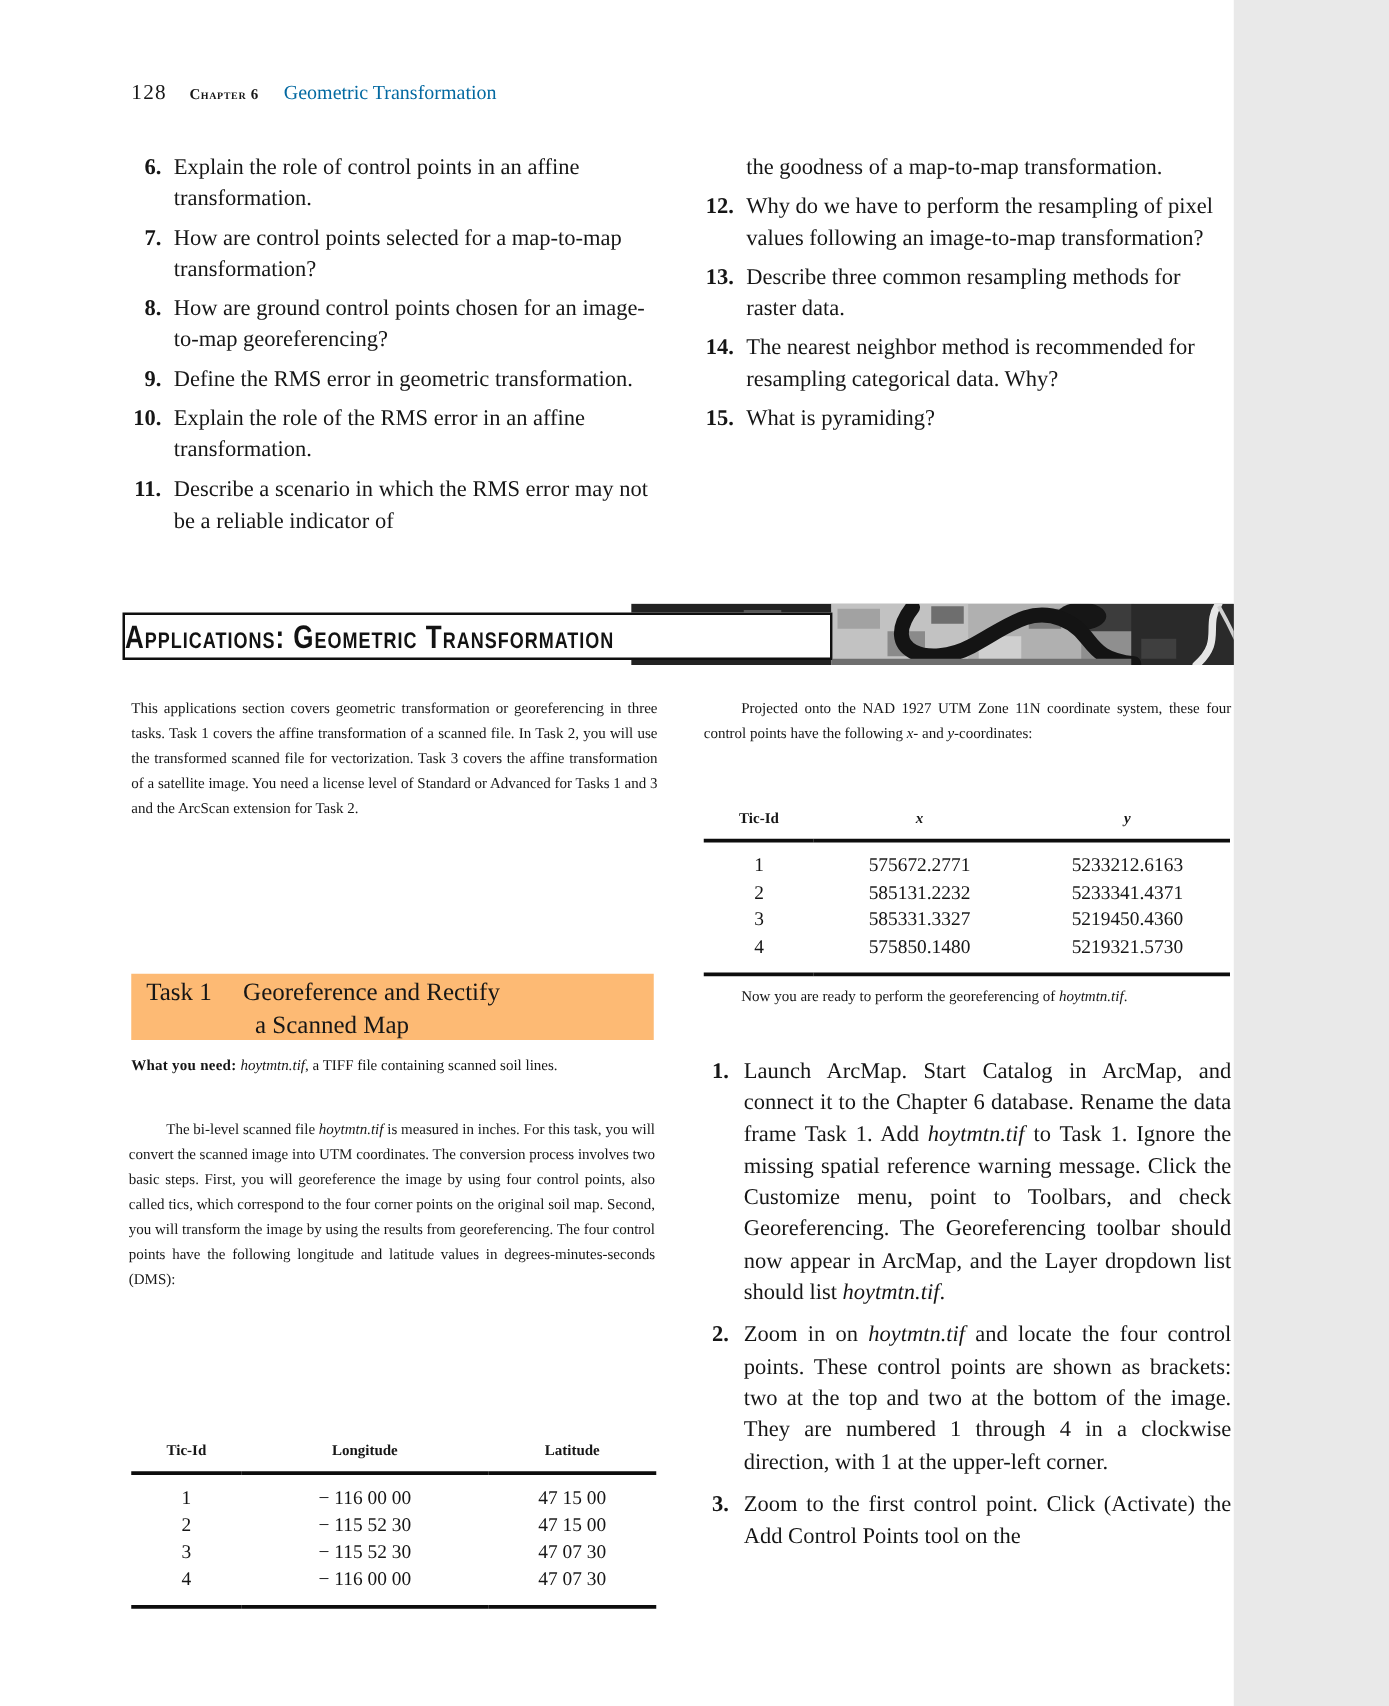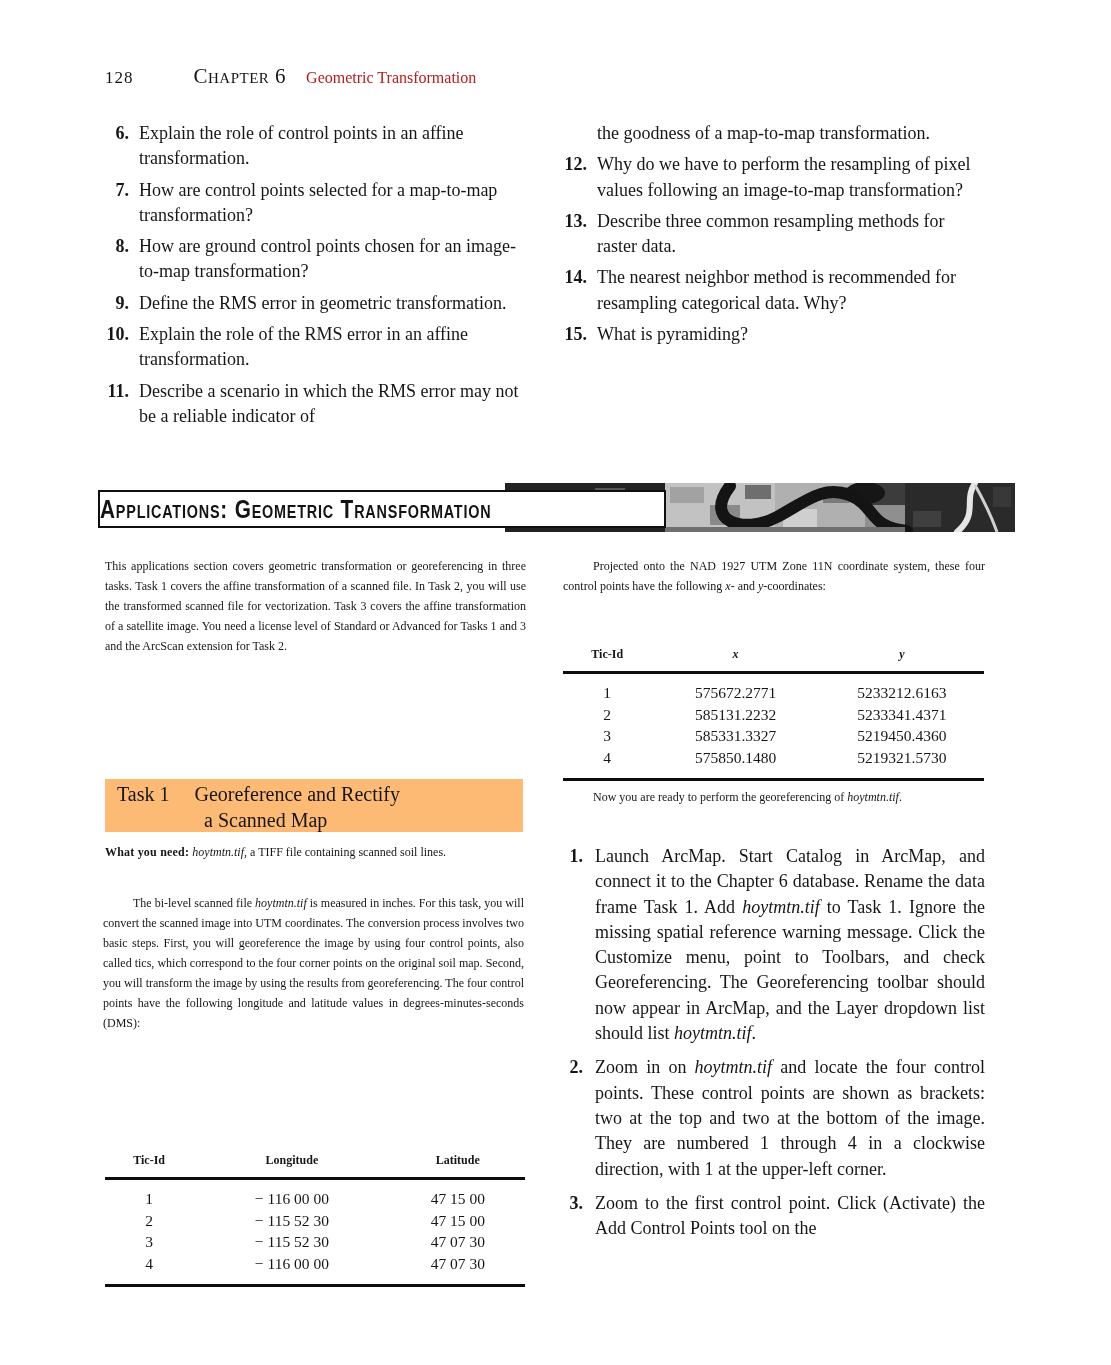--- a/index.html
+++ b/index.html
@@ -1,28 +1,28 @@
 <!DOCTYPE html>
 <html><head>
 <meta charset="utf-8">
 <style>
   * { margin:0; padding:0; box-sizing:border-box; }
   html,body { background:#e9e9e9; }
   body { font-family:"Liberation Serif", serif; }
   .page {
-    position:relative; width:1111px; height:1365px; background:#ffffff;
+    position:relative; width:987px; height:1365px; background:#ffffff;
     color:#161616; overflow:hidden;
   }
   .abs { position:absolute; }
 
   
   .page-header { left:105px; top:64px; display:flex; align-items:baseline; }
   .pagenum { font-size:17px; letter-spacing:1px; }
-  .chapter-label { margin-left:60px; font-weight:normal; font-variant:small-caps; font-size:21px; letter-spacing:.5px; }
-  .chapter-title { margin-left:20px; font-size:16px; color:#b91c1c; }
+  .chapter-label { margin-left:18px; font-weight:bold; font-variant:small-caps; font-size:12px; letter-spacing:.5px; }
+  .chapter-title { margin-left:20px; font-size:16px; color:#0369a1; }
 
   
   .qcol { width:421px; font-size:18px; line-height:25.3px; }
   #questions-left  { left:105px; top:121px; }
   #questions-right { left:563px; top:121px; }
   .q { display:flex; margin-bottom:6px; }
   .qnum { flex:none; width:34px; text-align:right; padding-right:10px; font-weight:bold; }
   .qtext { flex:1; }
 
   
@@ -91,21 +91,21 @@
       <div class="q">
         <div class="qnum">6.</div>
         <div class="qtext">Explain the role of control points in an affine transformation.</div>
       </div>
       <div class="q">
         <div class="qnum">7.</div>
         <div class="qtext">How are control points selected for a map-to-map transformation?</div>
       </div>
       <div class="q">
         <div class="qnum">8.</div>
-        <div class="qtext">How are ground control points chosen for an image-to-map transformation?</div>
+        <div class="qtext">How are ground control points chosen for an image-to-map georeferencing?</div>
       </div>
       <div class="q">
         <div class="qnum">9.</div>
         <div class="qtext">Define the RMS error in geometric transformation.</div>
       </div>
       <div class="q">
         <div class="qnum">10.</div>
         <div class="qtext">Explain the role of the RMS error in an affine transformation.</div>
       </div>
       <div class="q">

